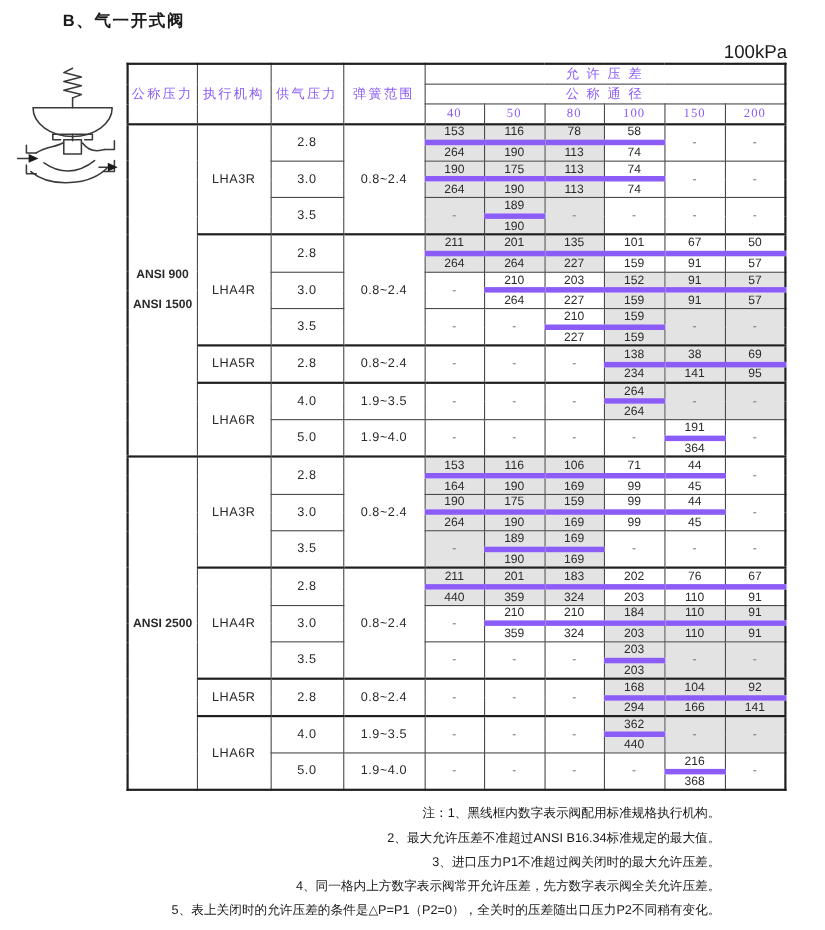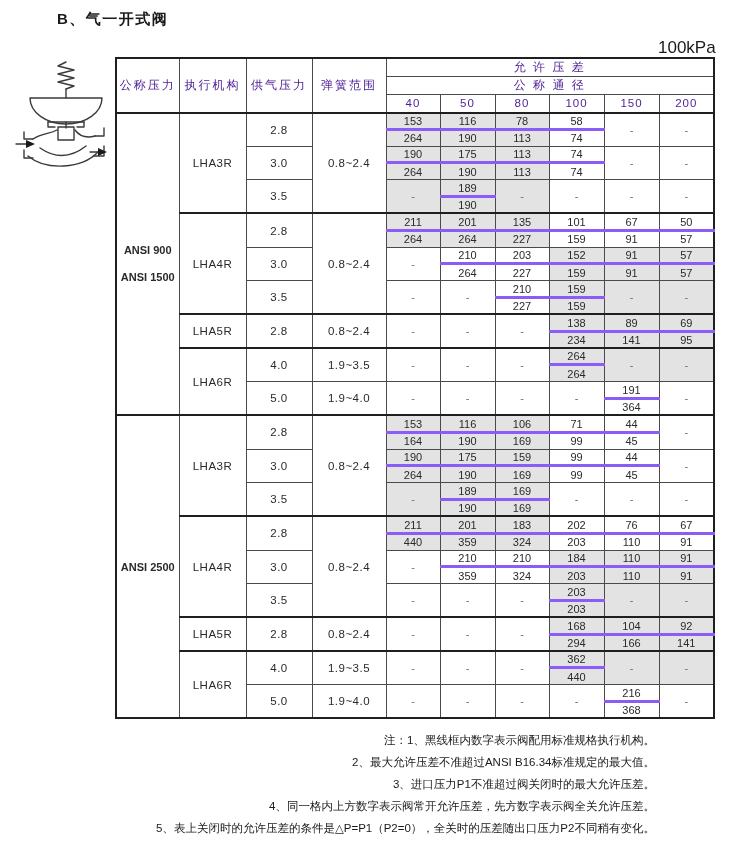--- a/index.html
+++ b/index.html
@@ -10,29 +10,29 @@
   .valve{position:absolute;left:14px;top:60px;}
   .valve svg{display:block;}
   .valve path,.valve polyline,.valve line{fill:none;stroke:#3a3a3a;stroke-width:1.4;stroke-linecap:round;stroke-linejoin:round;}
   .valve polygon{fill:#1a1a1a;stroke:none;}
 
   table.spec{position:absolute;left:115px;top:57px;width:597px;border-collapse:collapse;table-layout:fixed;
              border:2px solid #1f1f1f;background:#fff;}
   .spec th,.spec td{border:1px solid #4a4a4a;text-align:center;vertical-align:middle;padding:0;
                     font-weight:normal;overflow:hidden;white-space:nowrap;}
   .spec thead tr{height:18px;}
-  .spec thead th{font-size:12px;letter-spacing:2px;color:#4c1d95;}
+  .spec thead th{font-size:12px;letter-spacing:2px;color:#8b5cf6;font-family:Liberation Serif, serif;}
   .spec thead th.size{font-size:11.5px;letter-spacing:1px;}
   .spec tbody tr{height:16.83px;}
   .spec td{font-size:11px;color:#2a2a2a;}
   .spec td.pc{font-size:11px;font-weight:bold;}
   .spec td.pc div{line-height:14px;margin:13px 0;}
   .spec td.model,.spec td.supply,.spec td.spring{font-size:11.5px;letter-spacing:0.5px;}
   .spec td.shade{background:#e3e3e3;}
-  .spec td.half{border-bottom:3px solid #8b5cf6;}
+  .spec td.half{border-bottom:5px solid #8b5cf6;}
   .spec td.half-b{border-top:1px solid #9e9e9e;}
   .spec tr.a-start td{border-top:2px solid #1f1f1f;}
   .spec td.dash{color:#6e6e6e;}
 
   .notes{position:absolute;left:125px;top:729px;font-size:11.5px;line-height:22px;color:#1a1a1a;white-space:nowrap;text-align:right;}
   .notes .row{height:22px;}
   .notes .row.indent{padding-left:31px;}
 </style>
 </head>
 <body>
@@ -207,21 +207,21 @@
           <td class="val half-b shade">159</td>
         </tr>
         <tr class="a-start">
           <td class="model" rowspan="2">LHA5R</td>
           <td class="supply" rowspan="2">2.8</td>
           <td class="spring" rowspan="2">0.8~2.4</td>
           <td class="val dash" rowspan="2">-</td>
           <td class="val dash" rowspan="2">-</td>
           <td class="val dash" rowspan="2">-</td>
           <td class="val half shade">138</td>
-          <td class="val half shade">89</td>
+          <td class="val half shade">38</td>
           <td class="val half shade">69</td>
         </tr>
         <tr>
           <td class="val half-b shade">234</td>
           <td class="val half-b shade">141</td>
           <td class="val half-b shade">95</td>
         </tr>
         <tr class="a-start">
           <td class="model" rowspan="4">LHA6R</td>
           <td class="supply" rowspan="2">4.0</td>

